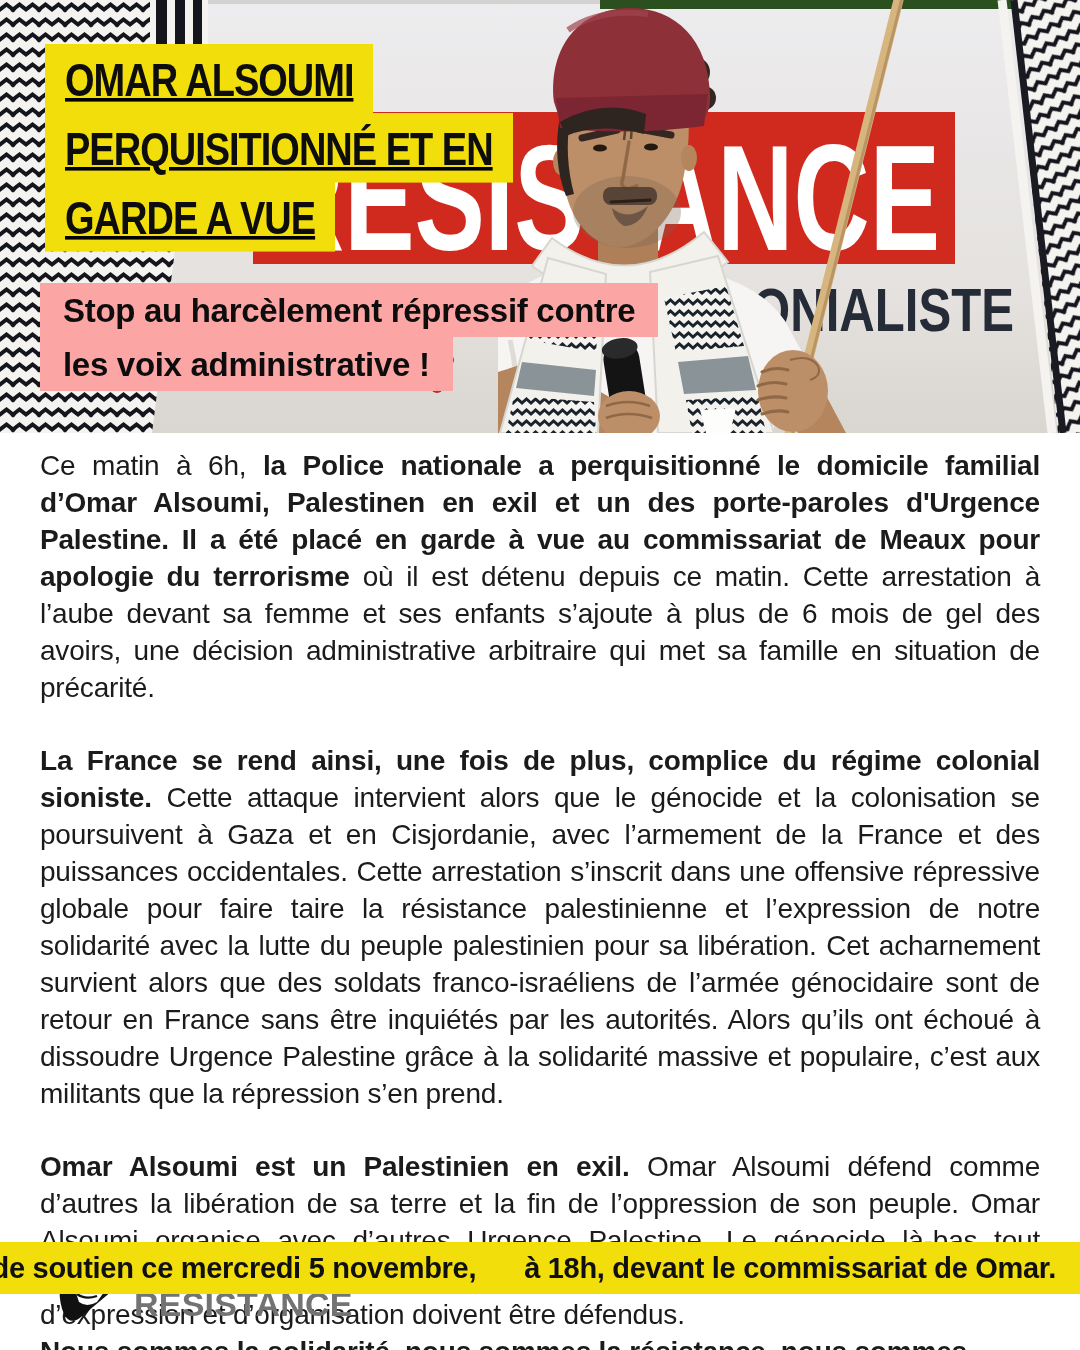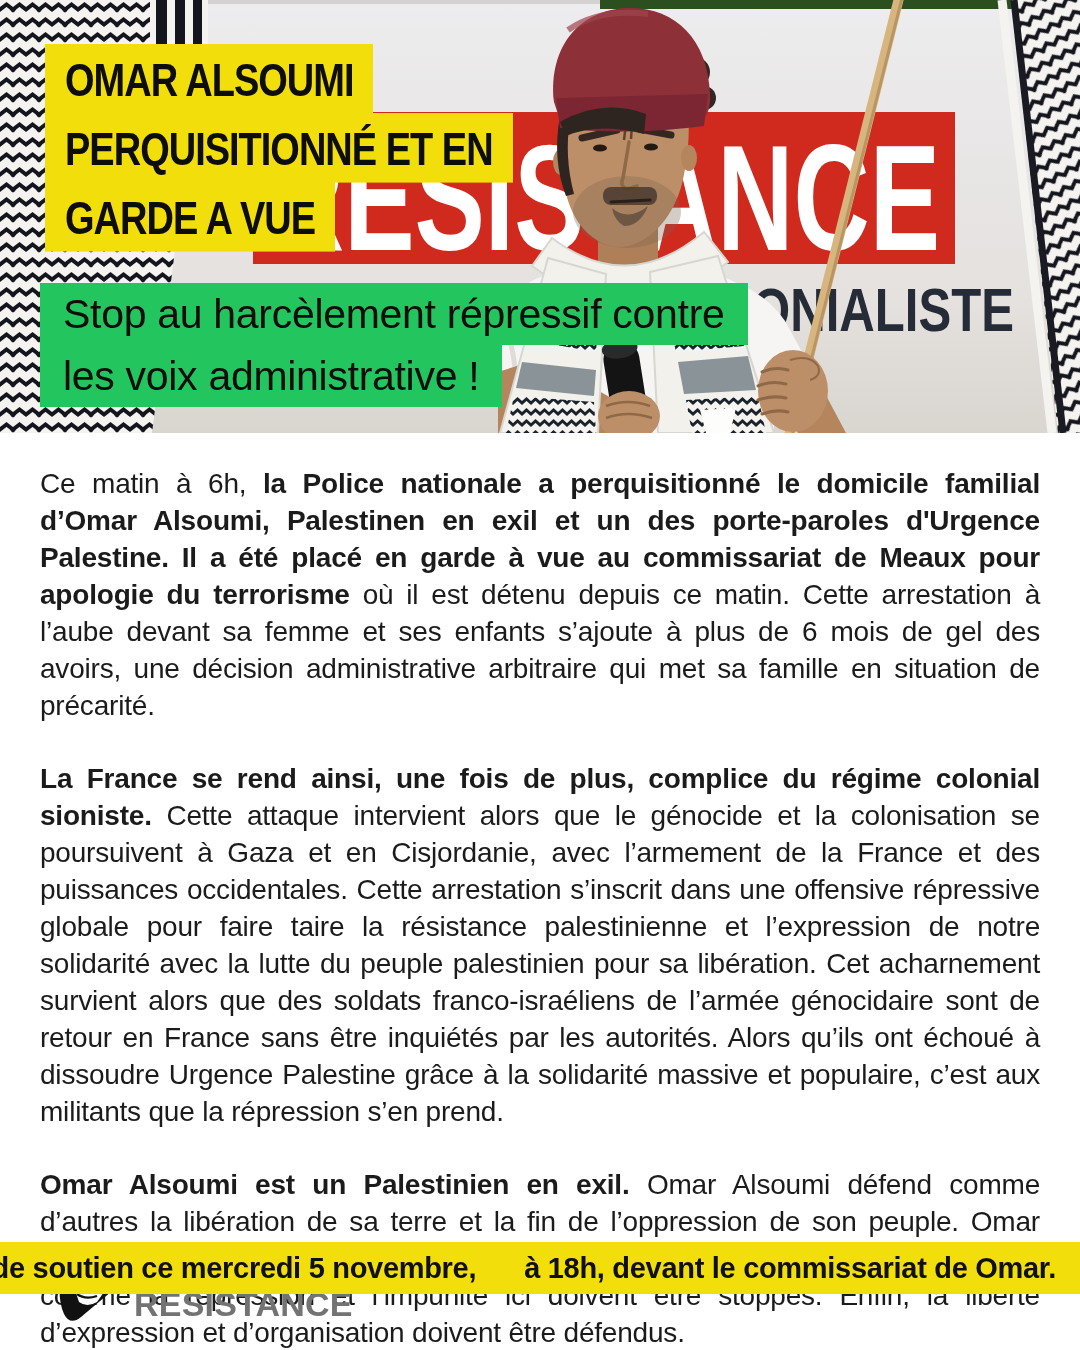--- a/index.html
+++ b/index.html
@@ -4,37 +4,37 @@
 <style>
   html,body{margin:0;padding:0;background:#777;}
   .poster{
     position:relative;width:1080px;height:1350px;background:#ffffff;
     overflow:hidden;font-family:"Liberation Sans",sans-serif;margin:0 auto;
   }
   
   .photo{position:absolute;top:0;left:0;width:1080px;height:433px;overflow:hidden;}
   .photo svg{display:block;}
   
-  .headline{position:absolute;top:44px;left:45px;display:flex;flex-direction:column;align-items:flex-start;z-index:5;}
+  .headline{position:absolute;top:44px;left:45px;display:flex;flex-direction:column;align-items:flex-start;z-index:5;text-decoration:underline;}
   .headline .hl{
     background:#F2DE0B;color:#0d0d0d;font-weight:800;font-size:38px;line-height:1;
     letter-spacing:-1px;padding:11px 20px 9px;transform:scaleY(1.2);transform-origin:left top;
     margin-bottom:11px;white-space:nowrap;
   }
   .subheadline{position:absolute;top:283px;left:40px;display:flex;flex-direction:column;align-items:flex-start;z-index:5;}
   .subheadline .sl{
-    background:#22c55e;color:#0d0d0d;font-weight:400;font-size:41px;line-height:1;
+    background:#fca5a5;color:#0d0d0d;font-weight:700;font-size:33px;line-height:1;
     letter-spacing:-0.3px;padding:11px 23px 10px;white-space:nowrap;
   }
   
   .article{
     position:absolute;left:40px;top:447px;width:1000px;
     font-size:28px;line-height:37px;color:#1b1b1b;text-align:justify;letter-spacing:-0.2px;
   }
-  .article p{margin:18px 0 36px 0;}
+  .article p{margin:0 0 36px 0;}
   .article p.tight{margin:0;}
   .article .b{font-weight:700;}
   .article .closing{font-weight:700;text-align:left;margin:0;}
   
   .logo{position:absolute;left:55px;top:1254px;display:flex;align-items:center;gap:13px;z-index:4;}
   .logo .wordmark{color:#737373;font-weight:800;font-size:34px;line-height:0.93;letter-spacing:0.2px;}
   .event{position:absolute;top:1242px;right:0;display:flex;flex-direction:row;align-items:flex-end;z-index:4;}
   .event .line{
     background:#F2DE0B;color:#101010;font-weight:700;font-size:29px;line-height:1;
     letter-spacing:-0.3px;padding:12px 24px 11px;white-space:nowrap;

